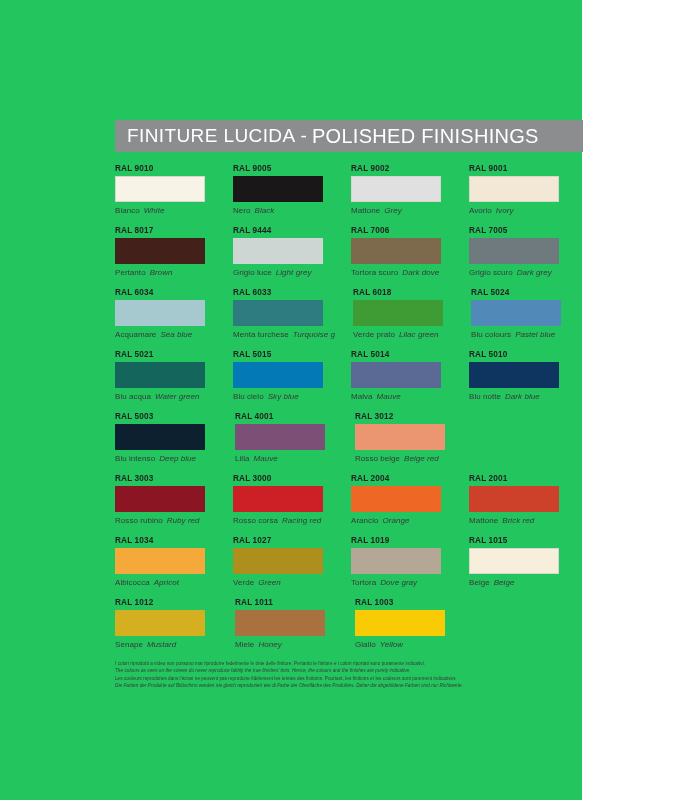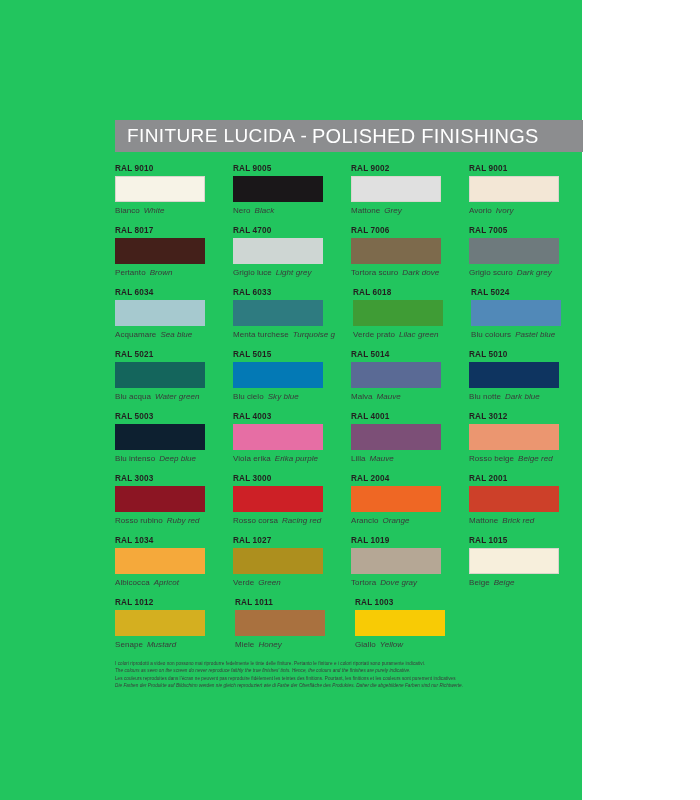--- a/index.html
+++ b/index.html
@@ -146,21 +146,21 @@
             <div class="swatch-names"><span class="name-it">Avorio</span><span class="name-en">Ivory</span></div>
           </div>
         </div>
         <div class="swatch-row">
           <div class="swatch-cell">
             <div class="ral-code">RAL 8017</div>
             <div class="swatch-chip" style="background: rgb(68, 32, 26);"></div>
             <div class="swatch-names"><span class="name-it">Pertanto</span><span class="name-en">Brown</span></div>
           </div>
           <div class="swatch-cell">
-            <div class="ral-code">RAL 4700</div>
+            <div class="ral-code">RAL 9444</div>
             <div class="swatch-chip" style="background: rgb(206, 214, 211);"></div>
             <div class="swatch-names"><span class="name-it">Grigio luce</span><span class="name-en">Light grey</span></div>
           </div>
           <div class="swatch-cell">
             <div class="ral-code">RAL 7006</div>
             <div class="swatch-chip" style="background: rgb(125, 106, 76);"></div>
             <div class="swatch-names"><span class="name-it">Tortora scuro</span><span class="name-en">Dark dove</span></div>
           </div>
           <div class="swatch-cell">
             <div class="ral-code">RAL 7005</div>
@@ -210,25 +210,20 @@
             <div class="ral-code">RAL 5010</div>
             <div class="swatch-chip" style="background: rgb(14, 52, 96);"></div>
             <div class="swatch-names"><span class="name-it">Blu notte</span><span class="name-en">Dark blue</span></div>
           </div>
         </div>
         <div class="swatch-row">
           <div class="swatch-cell">
             <div class="ral-code">RAL 5003</div>
             <div class="swatch-chip" style="background: rgb(13, 32, 48);"></div>
             <div class="swatch-names"><span class="name-it">Blu intenso</span><span class="name-en">Deep blue</span></div>
-          </div>
-          <div class="swatch-cell">
-            <div class="ral-code">RAL 4003</div>
-            <div class="swatch-chip" style="background: rgb(230, 110, 164);"></div>
-            <div class="swatch-names"><span class="name-it">Viola erika</span><span class="name-en">Erika purple</span></div>
           </div>
           <div class="swatch-cell">
             <div class="ral-code">RAL 4001</div>
             <div class="swatch-chip" style="background: rgb(124, 79, 119);"></div>
             <div class="swatch-names"><span class="name-it">Lilla</span><span class="name-en">Mauve</span></div>
           </div>
           <div class="swatch-cell">
             <div class="ral-code">RAL 3012</div>
             <div class="swatch-chip" style="background: rgb(235, 150, 112);"></div>
             <div class="swatch-names"><span class="name-it">Rosso beige</span><span class="name-en">Beige red</span></div>

